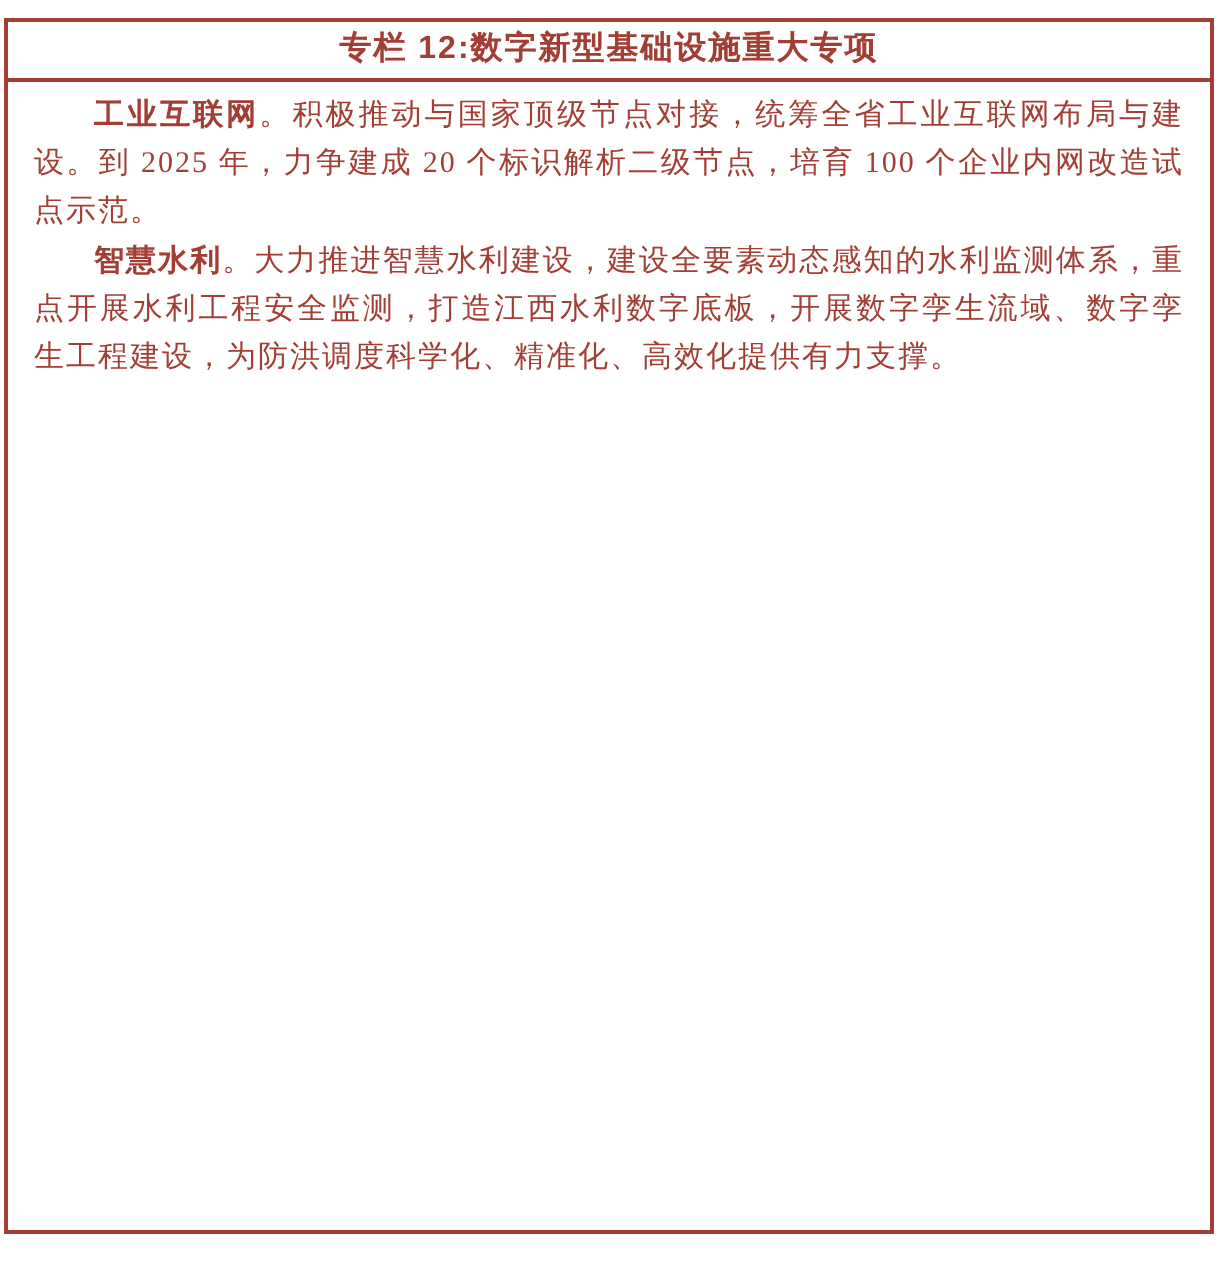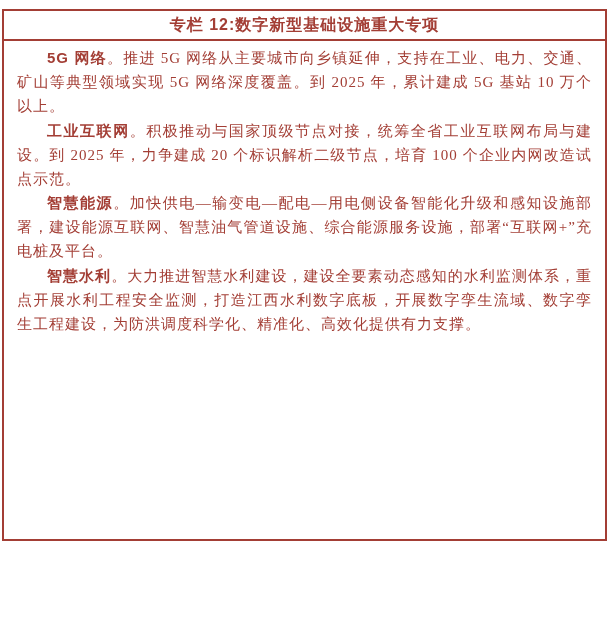--- a/index.html
+++ b/index.html
@@ -7,21 +7,21 @@
   }
   html,body{
     margin:0;padding:0;
     width:610px;height:632px;
     background:#ffffff;
     overflow:hidden;
   }
   .panel{
     position:absolute;
     left:2px;top:9px;
-    width:605px;height:532px;
+    width:605px;height:608px;
     box-sizing:border-box;
     border:2px solid var(--ink);
     background:#ffffff;
   }
   .panel-title{
     box-sizing:border-box;
     height:30px;
     line-height:28px;
     border-bottom:2px solid var(--ink);
     text-align:center;
@@ -51,18 +51,16 @@
     font-family:"Liberation Sans","DejaVu Sans",sans-serif;
     font-weight:700;
   }
 </style>
 </head>
 <body>
 
 <div class="panel">
   <div class="panel-title">专栏 12:数字新型基础设施重大专项</div>
   <div class="panel-content" id="box-body">
-      <p><b>5G 网络</b><span>。推进 5G 网络从主要城市向乡镇延伸，支持在工业、电力、交通、矿山等典型领域实现 5G 网络深度覆盖。到 2025 年，累计建成 5G 基站 10 万个以上。</span></p>
       <p><b>工业互联网</b><span>。积极推动与国家顶级节点对接，统筹全省工业互联网布局与建设。到 2025 年，力争建成 20 个标识解析二级节点，培育 100 个企业内网改造试点示范。</span></p>
-      <p><b>智慧能源</b><span>。加快供电—输变电—配电—用电侧设备智能化升级和感知设施部署，建设能源互联网、智慧油气管道设施、综合能源服务设施，部署“互联网+”充电桩及平台。</span></p>
       <p><b>智慧水利</b><span>。大力推进智慧水利建设，建设全要素动态感知的水利监测体系，重点开展水利工程安全监测，打造江西水利数字底板，开展数字孪生流域、数字孪生工程建设，为防洪调度科学化、精准化、高效化提供有力支撑。</span></p>
     </div>
 </div>
 
 </body></html>

